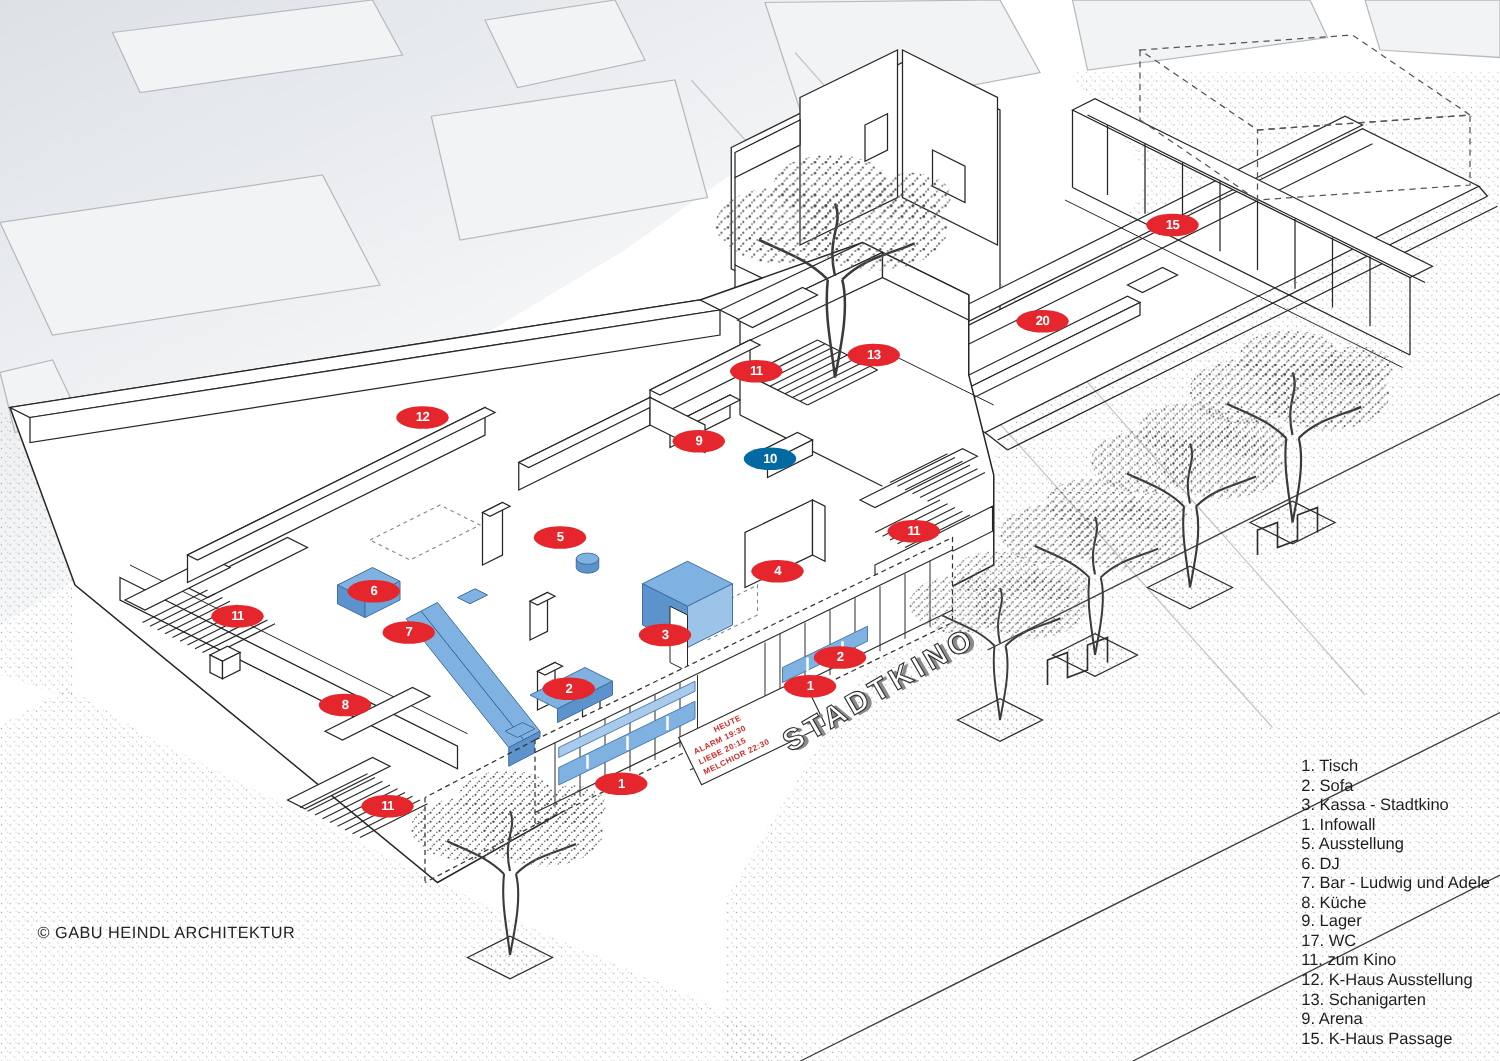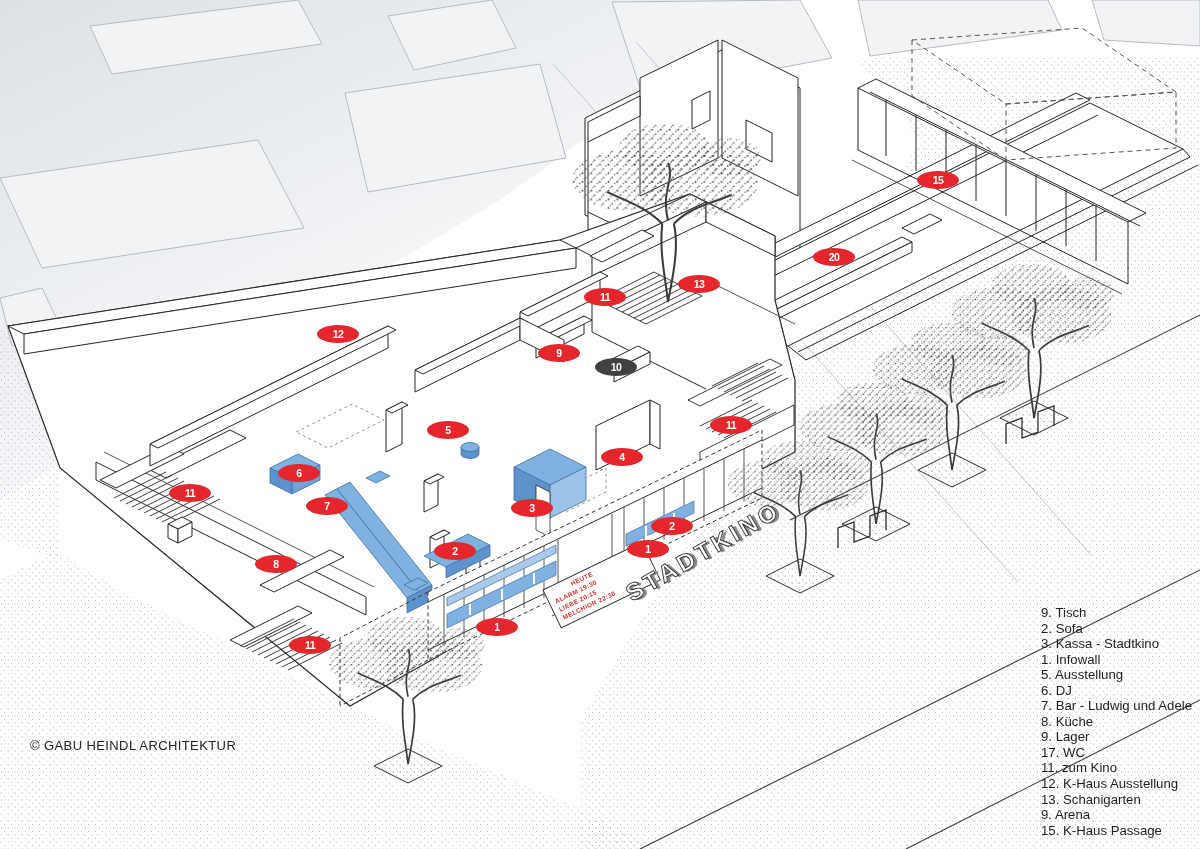--- a/index.html
+++ b/index.html
@@ -366,39 +366,39 @@
   </g>
 </svg>
 
 <div id="markers">
       <div class="marker" style="left: 338px; top: 334px; background: rgb(229, 38, 44);">12</div>
       <div class="marker" style="left: 699px; top: 256px; background: rgb(229, 38, 44); margin-top: 28px;">13</div>
       <div class="marker" style="left: 834px; top: 257px; background: rgb(229, 38, 44);">20</div>
       <div class="marker" style="left: 938px; top: 180px; background: rgb(229, 38, 44);">15</div>
       <div class="marker" style="left: 605px; top: 297px; background: rgb(229, 38, 44);">11</div>
       <div class="marker" style="left: 559px; top: 353px; background: rgb(229, 38, 44);">9</div>
-      <div class="marker" style="left: 616px; top: 367px; background: #404040;">10</div>
+      <div class="marker" style="left: 616px; top: 367px; background: #0369a1;">10</div>
       <div class="marker" style="left: 731px; top: 425px; background: rgb(229, 38, 44);">11</div>
       <div class="marker" style="left: 448px; top: 430px; background: rgb(229, 38, 44);">5</div>
       <div class="marker" style="left: 622px; top: 457px; background: rgb(229, 38, 44);">4</div>
       <div class="marker" style="left: 299px; top: 473px; background: rgb(229, 38, 44);">6</div>
       <div class="marker" style="left: 327px; top: 506px; background: rgb(229, 38, 44);">7</div>
       <div class="marker" style="left: 532px; top: 508px; background: rgb(229, 38, 44);">3</div>
       <div class="marker" style="left: 190px; top: 493px; background: rgb(229, 38, 44);">11</div>
       <div class="marker" style="left: 455px; top: 551px; background: rgb(229, 38, 44);">2</div>
       <div class="marker" style="left: 672px; top: 526px; background: rgb(229, 38, 44);">2</div>
       <div class="marker" style="left: 648px; top: 549px; background: rgb(229, 38, 44);">1</div>
       <div class="marker" style="left: 276px; top: 564px; background: rgb(229, 38, 44);">8</div>
       <div class="marker" style="left: 497px; top: 627px; background: rgb(229, 38, 44);">1</div>
       <div class="marker" style="left: 310px; top: 645px; background: rgb(229, 38, 44);">11</div>
     </div>
 
 <div id="legend">
   <ul>
-    <li>9. Tisch</li>
+    <li>1. Tisch</li>
     <li>2. Sofa</li>
     <li>3. Kassa - Stadtkino</li>
     <li>1. Infowall</li>
     <li>5. Ausstellung</li>
     <li>6. DJ</li>
     <li>7. Bar - Ludwig und Adele</li>
     <li>8. Küche</li>
     <li>9. Lager</li>
     <li>17. WC</li>
     <li>11. zum Kino</li>

